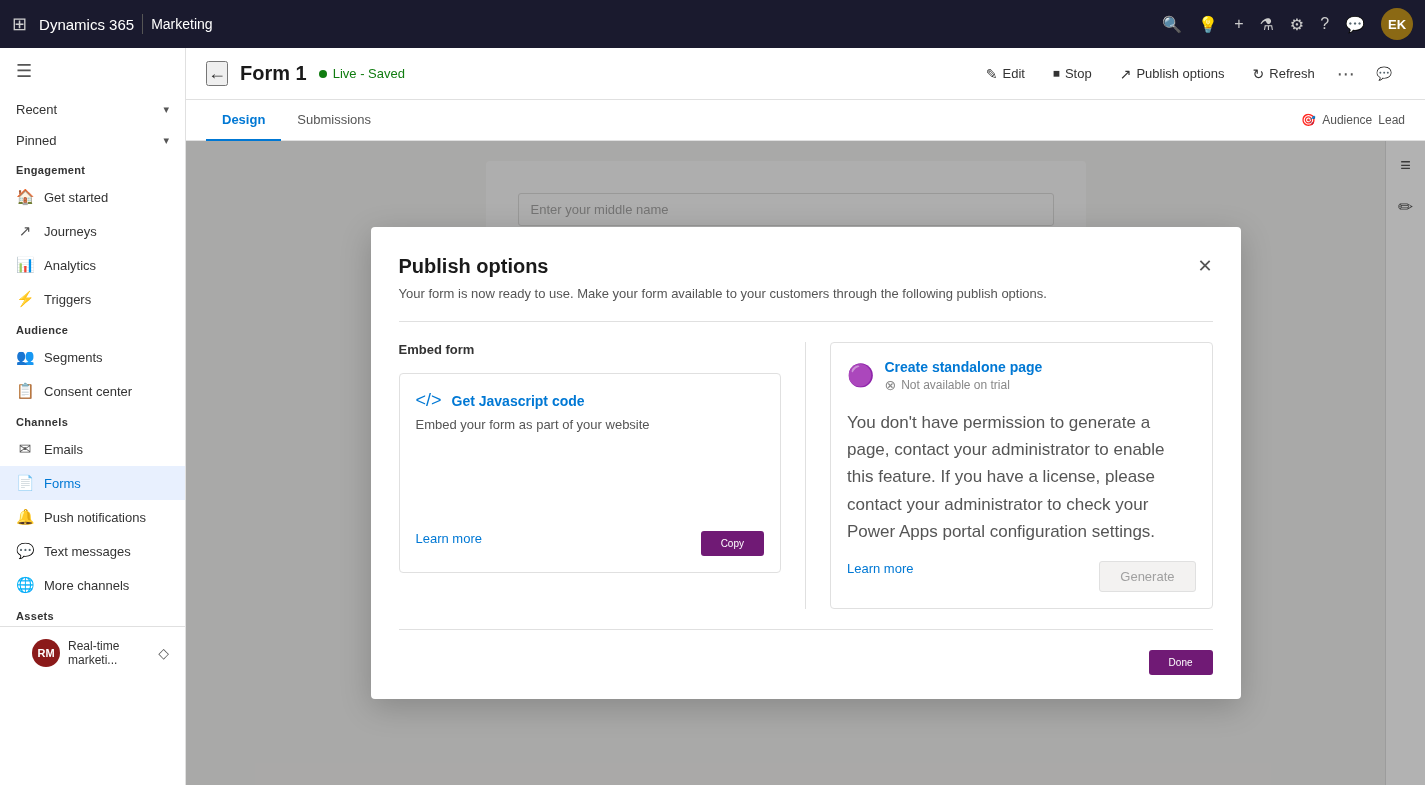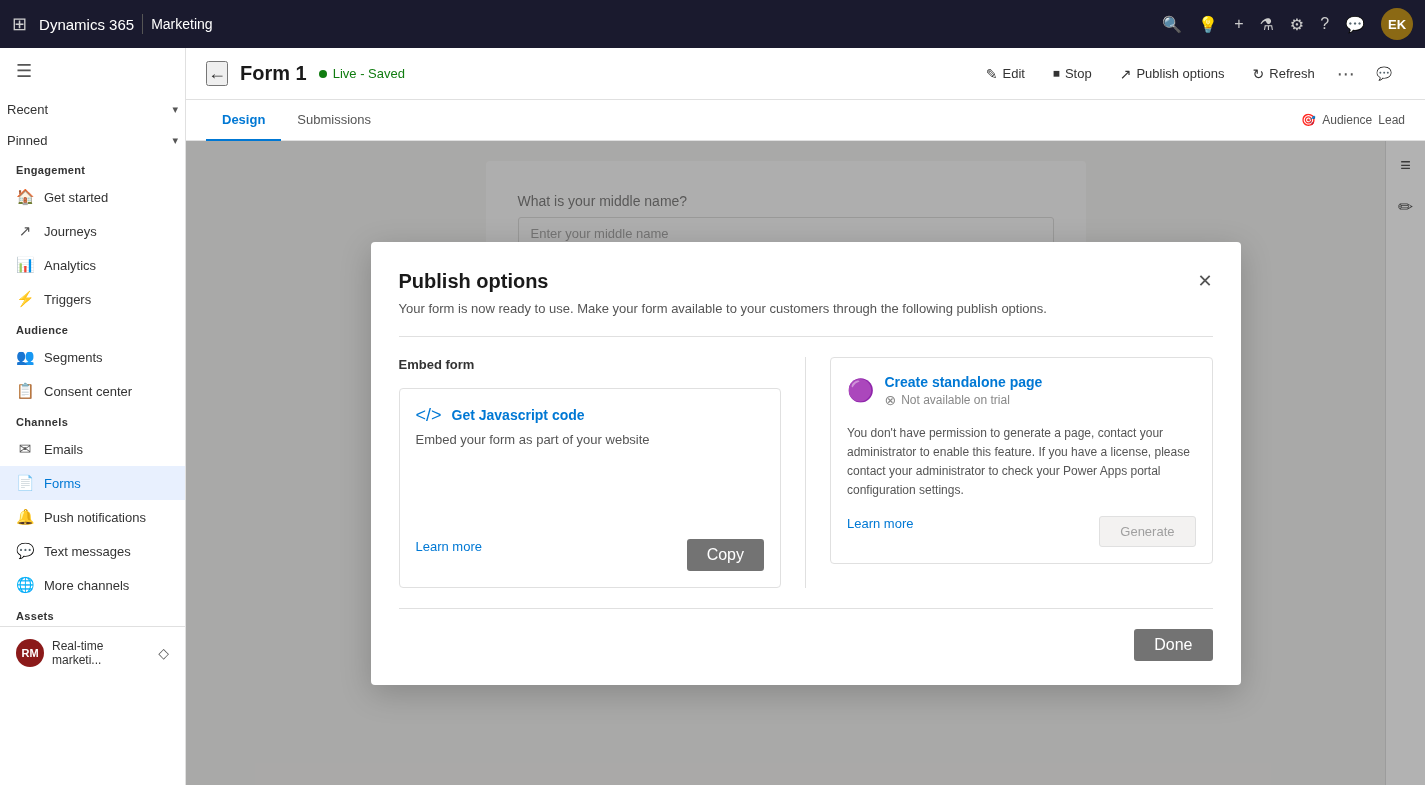--- a/index.html
+++ b/index.html
@@ -51,21 +51,21 @@
     }
     .sidebar-item {
       display: flex; align-items: center; gap: 10px;
       padding: 8px 16px;
       cursor: pointer;
       color: #333;
       font-size: 13px;
     }
     .sidebar-item.active { background: #e8f0fe; color: #0078d4; }
     .sidebar-item-icon { font-size: 15px; color: #555; width: 18px; text-align: center; }
-    .sidebar-collapse { display: flex; align-items: center; justify-content: space-between; padding: 8px 7px; cursor: pointer; font-size: 13px; color: #333; }
+    .sidebar-collapse { display: flex; align-items: center; justify-content: space-between; padding: 8px 16px; cursor: pointer; font-size: 13px; color: #333; }
     .sidebar-collapse-arrow { font-size: 11px; color: #555; }
 
     
     .main { flex: 1; display: flex; flex-direction: column; overflow: hidden; position: relative; }
 
     
     .page-header {
       display: flex; align-items: center; padding: 0 20px;
       height: 52px; background: white; border-bottom: 1px solid #e0e0e0;
       gap: 12px;
@@ -164,37 +164,37 @@
     .option-header { display: flex; align-items: center; gap: 10px; margin-bottom: 6px; }
     .option-icon-code { font-size: 18px; color: #0078d4; }
     .option-title { font-size: 14px; font-weight: 600; color: #0078d4; }
     .option-desc { font-size: 13px; color: #555; flex: 1; }
 
     .option-footer { display: flex; align-items: flex-start; justify-content: space-between; margin-top: 16px; }
 
     .link-btn { font-size: 13px; color: #0078d4; cursor: pointer; text-decoration: none; border: none; background: none; }
 
     .btn-primary {
-      background: #737373; color: white;
+      background: #701a75; color: white;
       border: none; border-radius: 3px;
-      padding: 7px 20px; font-size: 16px;
+      padding: 7px 20px; font-size: 10px;
       cursor: pointer;
     }
     .btn-disabled {
       background: #f3f2f1; color: #a0a0a0;
       border: 1px solid #e0e0e0; border-radius: 3px;
       padding: 7px 20px; font-size: 13px;
       cursor: not-allowed;
     }
 
     .standalone-icon { font-size: 22px; }
     .not-available { display: flex; align-items: center; gap: 5px; font-size: 12px; color: #888; margin-top: 2px; }
     .not-available-icon { font-size: 14px; }
 
-    .standalone-desc { font-size: 12px; color: #555; margin-top: 10px; line-height: 1.6; }
+    .standalone-desc { font-size: 17px; color: #555; margin-top: 10px; line-height: 1.6; }
 
     .modal-footer { display: flex; justify-content: flex-end; padding-top: 20px; border-top: 1px solid #e0e0e0; margin-top: 20px; }
 
     
     .right-panel {
       width: 40px;
       background: white;
       border-left: 1px solid #e0e0e0;
       display: flex;
       flex-direction: column;
@@ -206,21 +206,21 @@
 
     .sidebar-footer {
       padding: 12px 16px;
       border-top: 1px solid #e0e0e0;
       display: flex; align-items: center; gap: 8px;
     }
     .rm-avatar {
       width: 28px; height: 28px; border-radius: 50%;
       background: #8b1a1a; color: white;
       display: flex; align-items: center; justify-content: center;
-      font-size: 11px; font-weight: 600;
+      font-size: 11px; font-weight: 600; margin-left: 16px;
     }
     .sidebar-footer-text { font-size: 12px; color: #333; flex: 1; }
     .sidebar-footer-icon { font-size: 14px; color: #555; }
   </style>
 </head>
 <body>
 
 <div class="topbar">
   <span class="topbar-apps-icon">⊞</span>
   <div class="topbar-brand">
@@ -356,21 +356,20 @@
         <span>Lead</span>
       </div>
     </div>
 
     <div class="content-area">
 
       <div style="display:flex;height:100%;">
         <div style="flex:1;padding:20px;background:#f3f2f1;overflow:auto;">
           <div style="background:white;max-width:600px;padding:32px;border-radius:4px;margin:0 auto;opacity:0.6;">
             <div class="form-field">
-              <div class="form-field-label">What is your middle name?</div>
               <input class="form-input" readonly="" placeholder="Enter your middle name" style="">
             </div>
             <div class="form-field">
               <div class="form-field-label">
                 <span>What is your last name?</span>
                 <span class="required-star"> *</span>
               </div>
               <input class="form-input" readonly="" placeholder="Enter your last name" style="">
             </div>
           </div>

